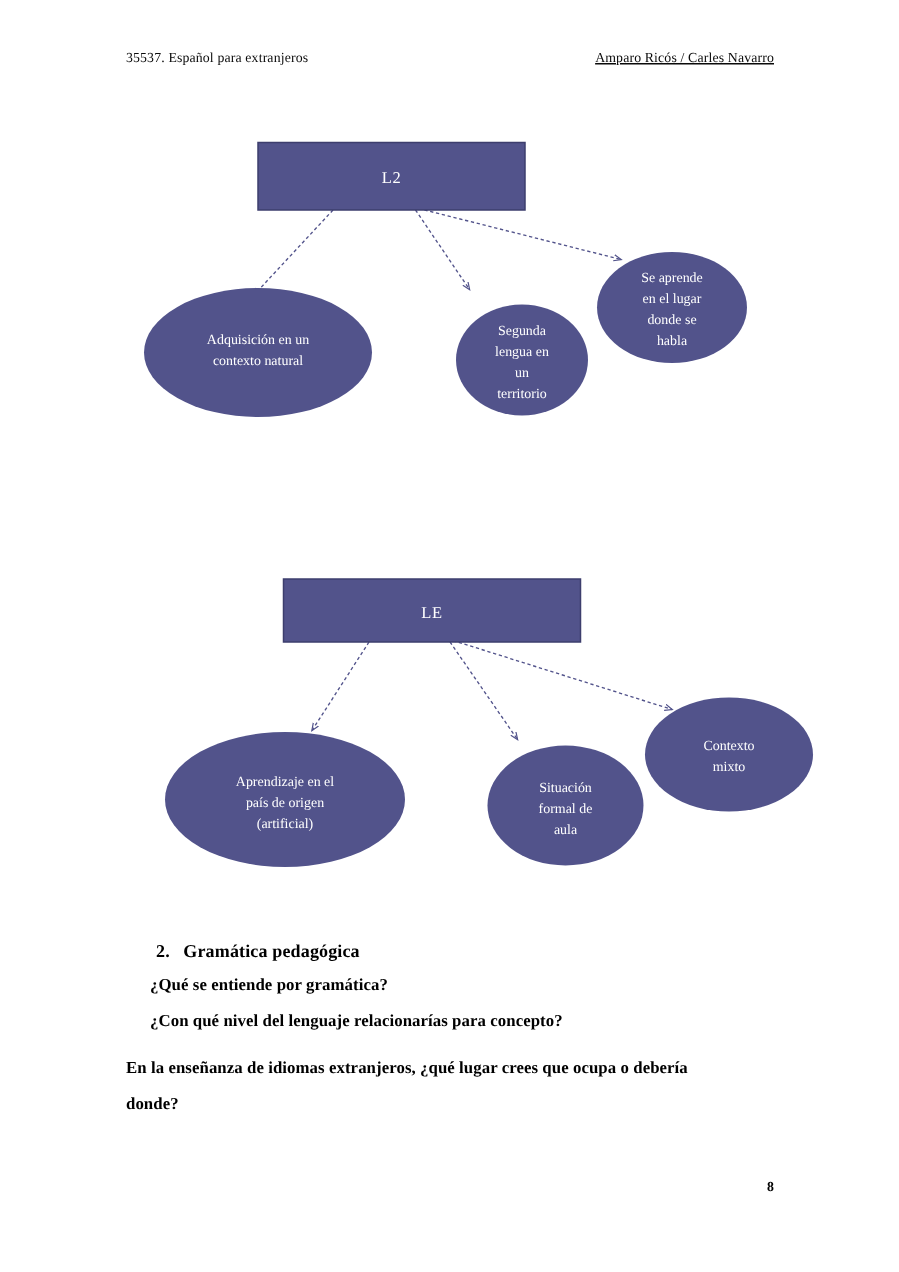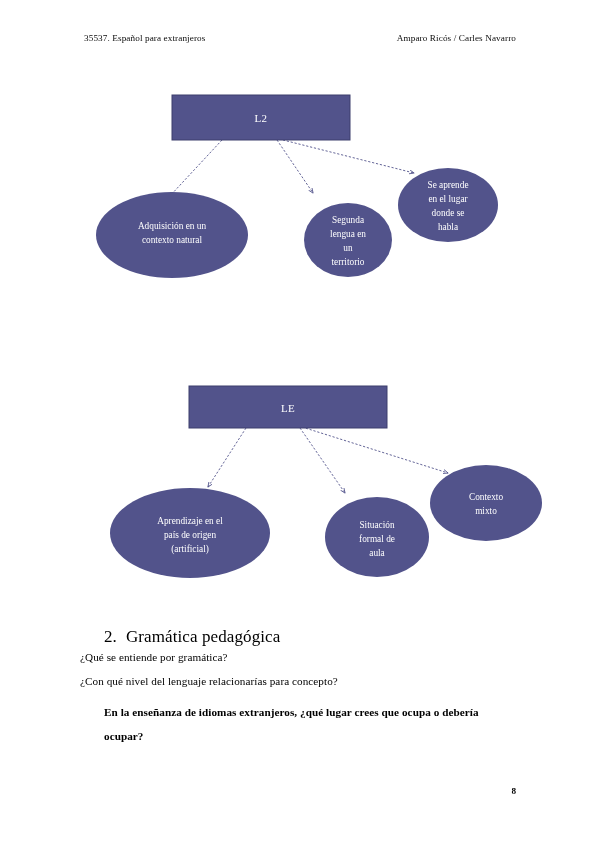--- a/index.html
+++ b/index.html
@@ -31,21 +31,21 @@
     top: 33px;
     width: 432px;
     display: flex;
     justify-content: space-between;
     align-items: baseline;
     font-size: 9.2px;
     letter-spacing: 0.1px;
     color: #0a0a0a;
   }
   .running-header .left  { white-space: nowrap; }
-  .running-header .right { white-space: nowrap; }
+  .running-header .right { white-space: nowrap; text-decoration: underline; }
 
   
   .diagram {
     position: absolute;
     left: 0;
   }
   .diagram svg { display: block; }
 
   #diagram-l2 { top: 60px; width: 572px; height: 230px; }
   #diagram-le { top: 355px; width: 479px; height: 235px; }
@@ -66,49 +66,48 @@
     stroke-width: 0.9;
     fill: none;
     stroke-dasharray: 2.2 1.8;
   }
 
   
   .section-heading {
     position: absolute;
     left: 104px;
     top: 627px;
-    font-size: 17px;
-    font-weight: normal;
+    font-size: 12px;
+    font-weight: bold;
     letter-spacing: 0.1px;
     white-space: nowrap;
   }
   .section-heading .num { margin-right: 9px; }
 
   .q-line {
     position: absolute;
-    left: 80px;
+    left: 100px;
     font-size: 11.2px;
-    font-weight: normal;
+    font-weight: bold;
     letter-spacing: 0.05px;
     white-space: nowrap;
   }
   #question-1 { top: 651px; }
   #question-2 { top: 675px; }
 
   .paragraph {
     position: absolute;
     left: 84px;
     top: 700px;
     width: 432px;
     font-size: 11.2px;
     font-weight: bold;
     line-height: 24px;
     text-align: justify;
     letter-spacing: 0.05px;
-    margin-left: 20px;
   }
   .paragraph .tail { text-align: left; }
 
   .page-number {
     position: absolute;
     left: 0;
     top: 786px;
     width: 516px;
     text-align: right;
     font-size: 9.2px;
@@ -211,18 +210,18 @@
 
   <div class="section-heading">
     <span class="num">2.</span><span>Gramática pedagógica</span>
   </div>
 
   <div class="q-line" id="question-1">¿Qué se entiende por gramática?</div>
   <div class="q-line" id="question-2">¿Con qué nivel del lenguaje relacionarías para concepto?</div>
 
   <div class="paragraph">
     <div>En la enseñanza de idiomas extranjeros, ¿qué lugar crees que ocupa o debería</div>
-    <div class="tail">ocupar?</div>
+    <div class="tail">donde?</div>
   </div>
 
   <div class="page-number">8</div>
 
 </div>
 
 </body></html>

